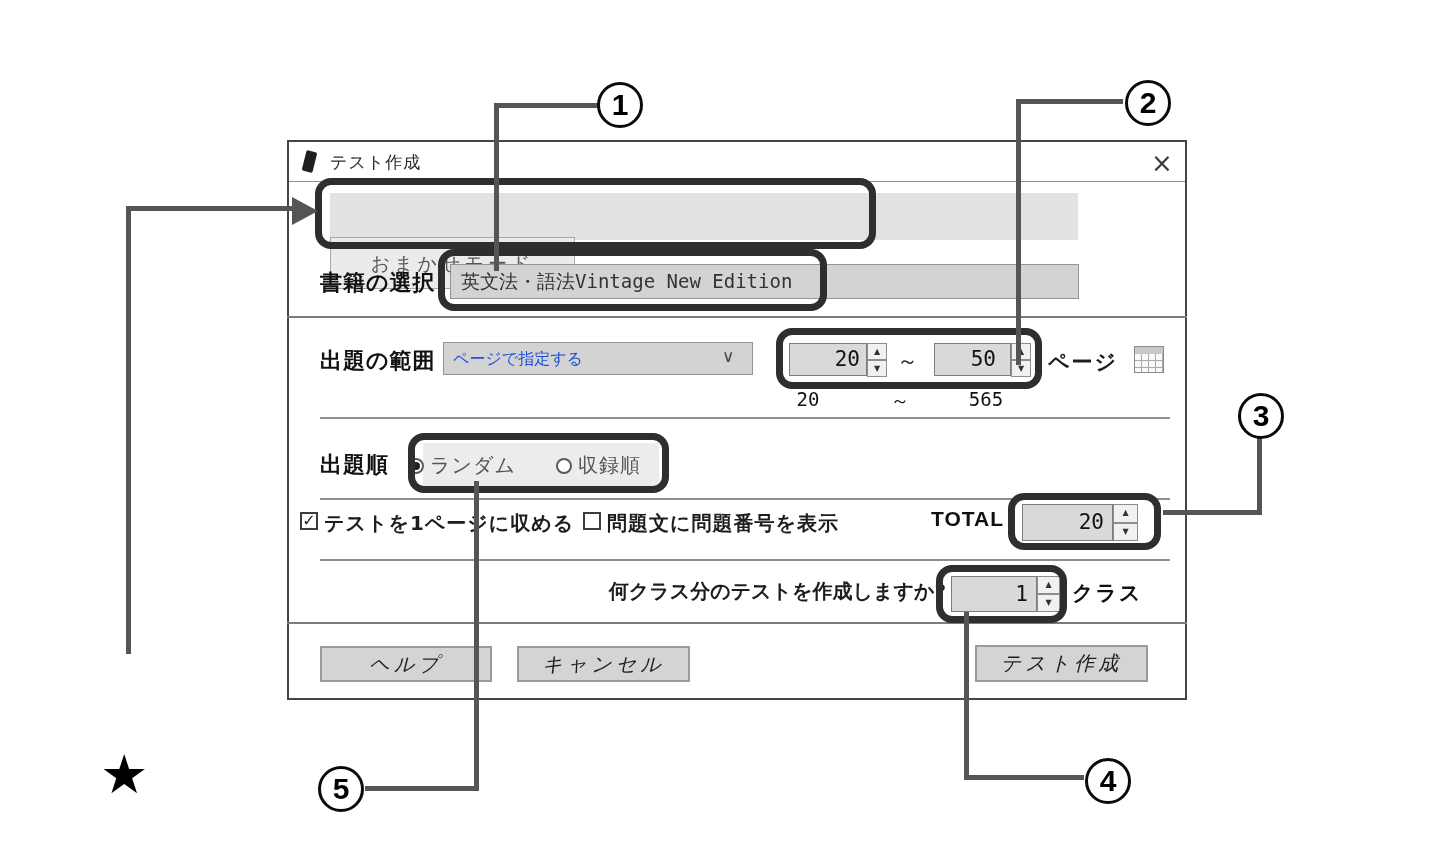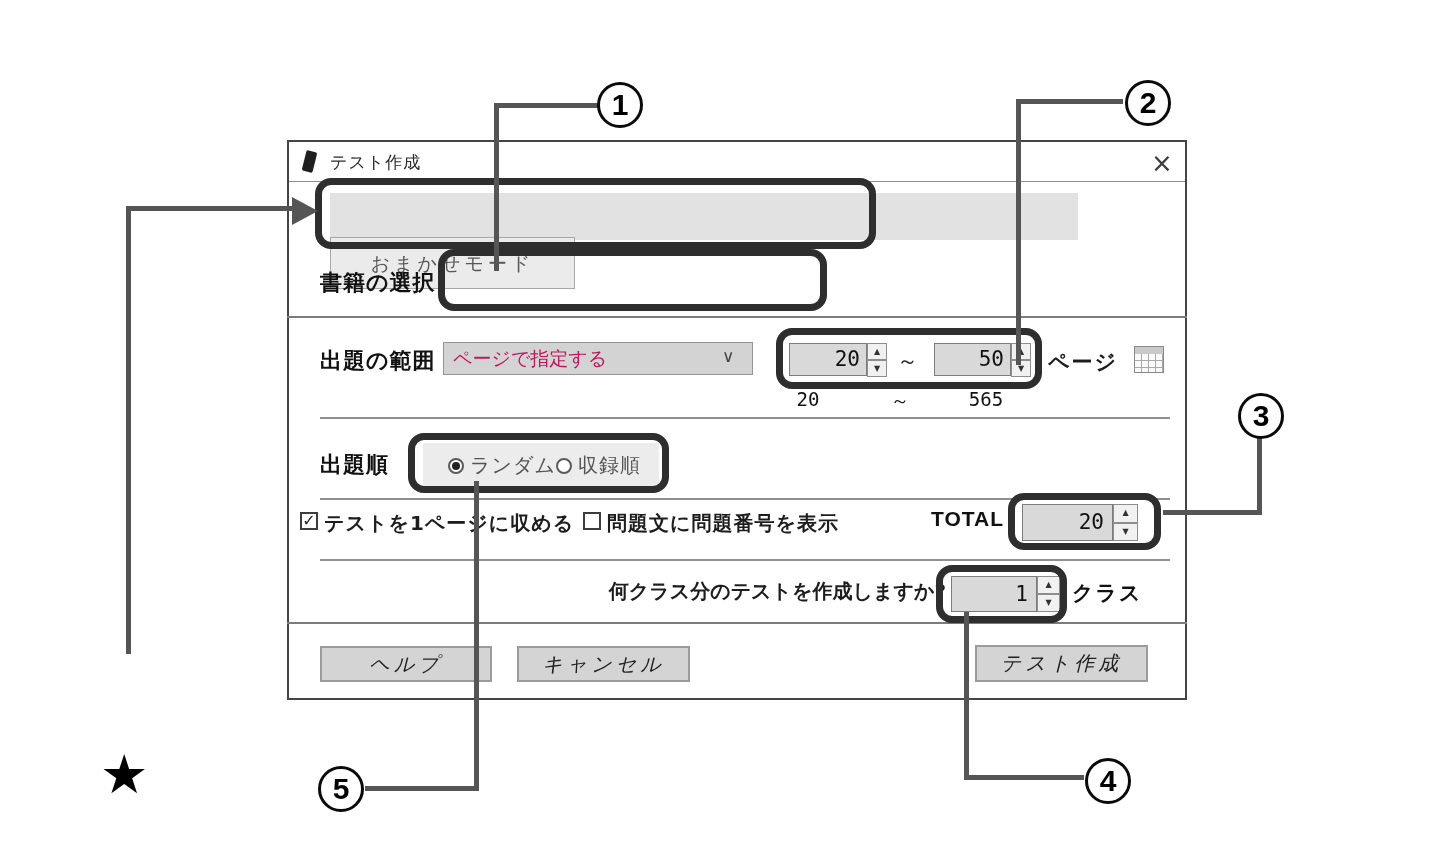--- a/index.html
+++ b/index.html
@@ -22,52 +22,52 @@
   #tab-manual{left:578px;top:193px;width:288px;height:48px;background:#d7d7d7;line-height:46px;}
 
   
   .lbl{font-weight:bold;color:#111;font-size:22px;letter-spacing:1px;}
   .field{box-sizing:border-box;background:#d3d3d3;border:1px solid #949494;}
   #book-label{left:320px;top:268px;}
   #book-field{left:450px;top:264px;width:629px;height:35px;line-height:33px;padding-left:10px;
               font-family:"DejaVu Sans Mono",monospace;font-size:19px;color:#333;}
   #range-label{left:320px;top:346px;}
   #range-select{left:443px;top:342px;width:310px;height:33px;line-height:31px;padding-left:9px;
-                font-size:19px;color:#be185d;}
+                font-size:16px;color:#1d4ed8;}
   #range-chevron{left:722px;top:346px;font-size:17px;color:#444;}
 
   
   .spinfield{box-sizing:border-box;background:#d9d9d9;border:1px solid #7d7d7d;text-align:right;
              font-family:"DejaVu Sans Mono",monospace;font-size:21px;color:#111;}
   .spinbtns{box-sizing:border-box;display:flex;flex-direction:column;}
   .spinbtns span{flex:1;box-sizing:border-box;background:#f1f1f1;border:1px solid #8d8d8d;
                  font-size:8px;color:#333;text-align:center;line-height:15px;}
   #spin-from{left:789px;top:343px;width:78px;height:33px;line-height:31px;padding-right:6px;}
   #spin-from-btns{left:867px;top:343px;width:20px;height:33px;}
   #range-tilde{left:897px;top:347px;font-size:21px;color:#222;}
-  #spin-to{left:934px;top:343px;width:77px;height:33px;line-height:31px;padding-right:6px;}
+  #spin-to{left:934px;top:343px;width:77px;height:33px;line-height:31px;padding-right:14px;}
   #spin-to-btns{left:1011px;top:343px;width:20px;height:33px;}
   #page-unit{left:1048px;top:348px;font-size:21px;font-weight:bold;color:#1c1c1c;letter-spacing:2px;}
   #grid-icon{left:1134px;top:346px;width:30px;height:27px;box-sizing:border-box;border:1px solid #8a8a8a;
              background-color:#fafafa;
              background-image:linear-gradient(#c9c9c9 26%,rgba(0,0,0,0) 26%),
                repeating-linear-gradient(to right,rgba(0,0,0,0) 0 6px,#a9a9a9 6px 7px),
                repeating-linear-gradient(to bottom,rgba(0,0,0,0) 0 6px,#a9a9a9 6px 7px);}
   #range-min{left:778px;top:388px;width:60px;text-align:center;font-size:19px;color:#111;font-family:"DejaVu Sans Mono",monospace;}
   #range-minmax-tilde{left:885px;top:388px;width:30px;text-align:center;font-size:19px;color:#111;}
   #range-max{left:952px;top:388px;width:68px;text-align:center;font-size:19px;color:#111;font-family:"DejaVu Sans Mono",monospace;}
 
   
   #order-label{left:320px;top:450px;}
   #radio-panel{left:423px;top:443px;width:236px;height:44px;background:#ececec;}
   .radio-opt{display:flex;align-items:center;color:#555;font-size:20px;letter-spacing:1px;}
   .radio-circ{width:16px;height:16px;border:2px solid #5a5a5a;border-radius:50%;background:#fff;
               margin-right:6px;box-sizing:border-box;position:relative;}
   .radio-circ.sel::after{content:"";position:absolute;left:2px;top:2px;width:8px;height:8px;border-radius:50%;background:#222;}
-  #radio-random{left:448px;top:452px;text-align:right;}
+  #radio-random{left:408px;top:452px;text-align:right;}
   #radio-order{left:556px;top:452px;}
 
   
   .cb-box{width:18px;height:18px;box-sizing:border-box;border:2px solid #3d3d3d;background:#fff;
           font-size:16px;font-weight:bold;color:#222;text-align:center;line-height:14px;}
   .cb-label{font-size:20px;font-weight:600;color:#1d1d1d;letter-spacing:1px;}
   #cb1{left:300px;top:512px;}
   #cb1-label{left:324px;top:510px;}
   #cb2{left:583px;top:512px;}
   #cb2-label{left:607px;top:510px;}
@@ -123,20 +123,21 @@
 
   <div class="abs" id="app-icon"></div>
   <div class="abs" id="app-title">テスト作成</div>
   <div class="abs" id="close-btn">×</div>
   <div class="abs" id="title-divider"></div>
 
   <div class="abs" id="tab-band"></div>
   <div class="abs tab" id="tab-auto">おまかせモード</div>
 
   <div class="abs lbl" id="book-label">書籍の選択</div>
+  <div class="abs field" id="book-field">英文法・語法Vintage New Edition</div>
 
   <div class="hr" id="div1"></div>
 
   <div class="abs lbl" id="range-label">出題の範囲</div>
   <div class="abs field" id="range-select">ページで指定する</div>
   <div class="abs" id="range-chevron">∨</div>
 
   <div class="abs spinfield" id="spin-from">20</div>
   <div class="abs spinbtns" id="spin-from-btns">
     <span>▲</span>

